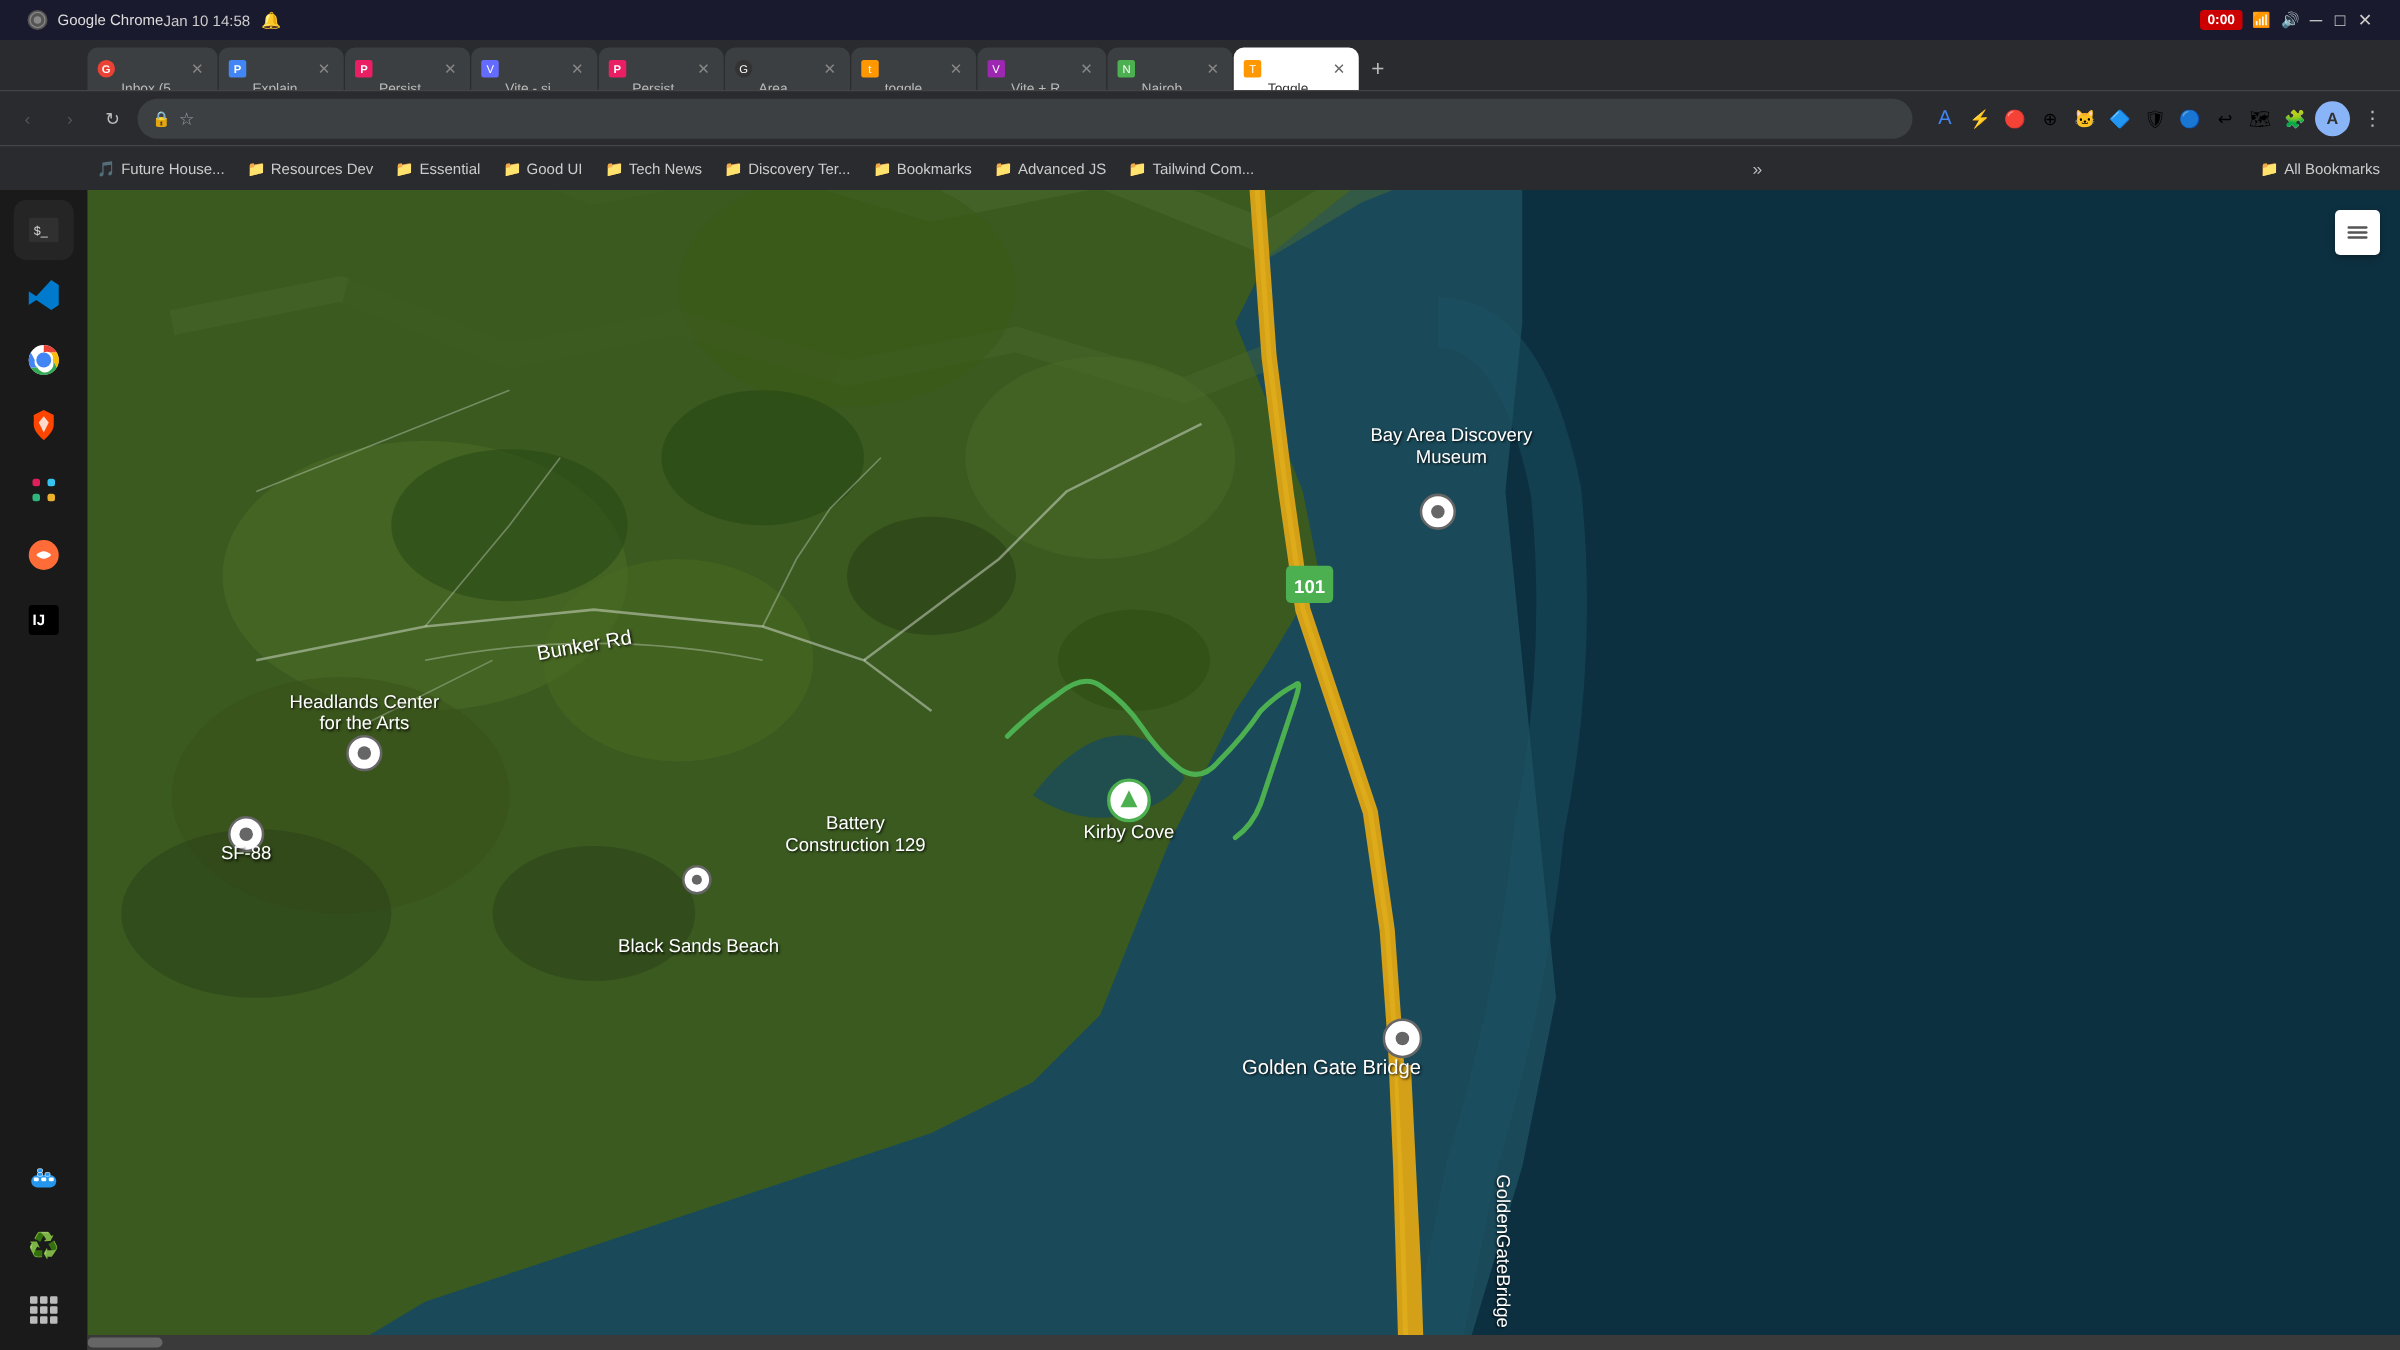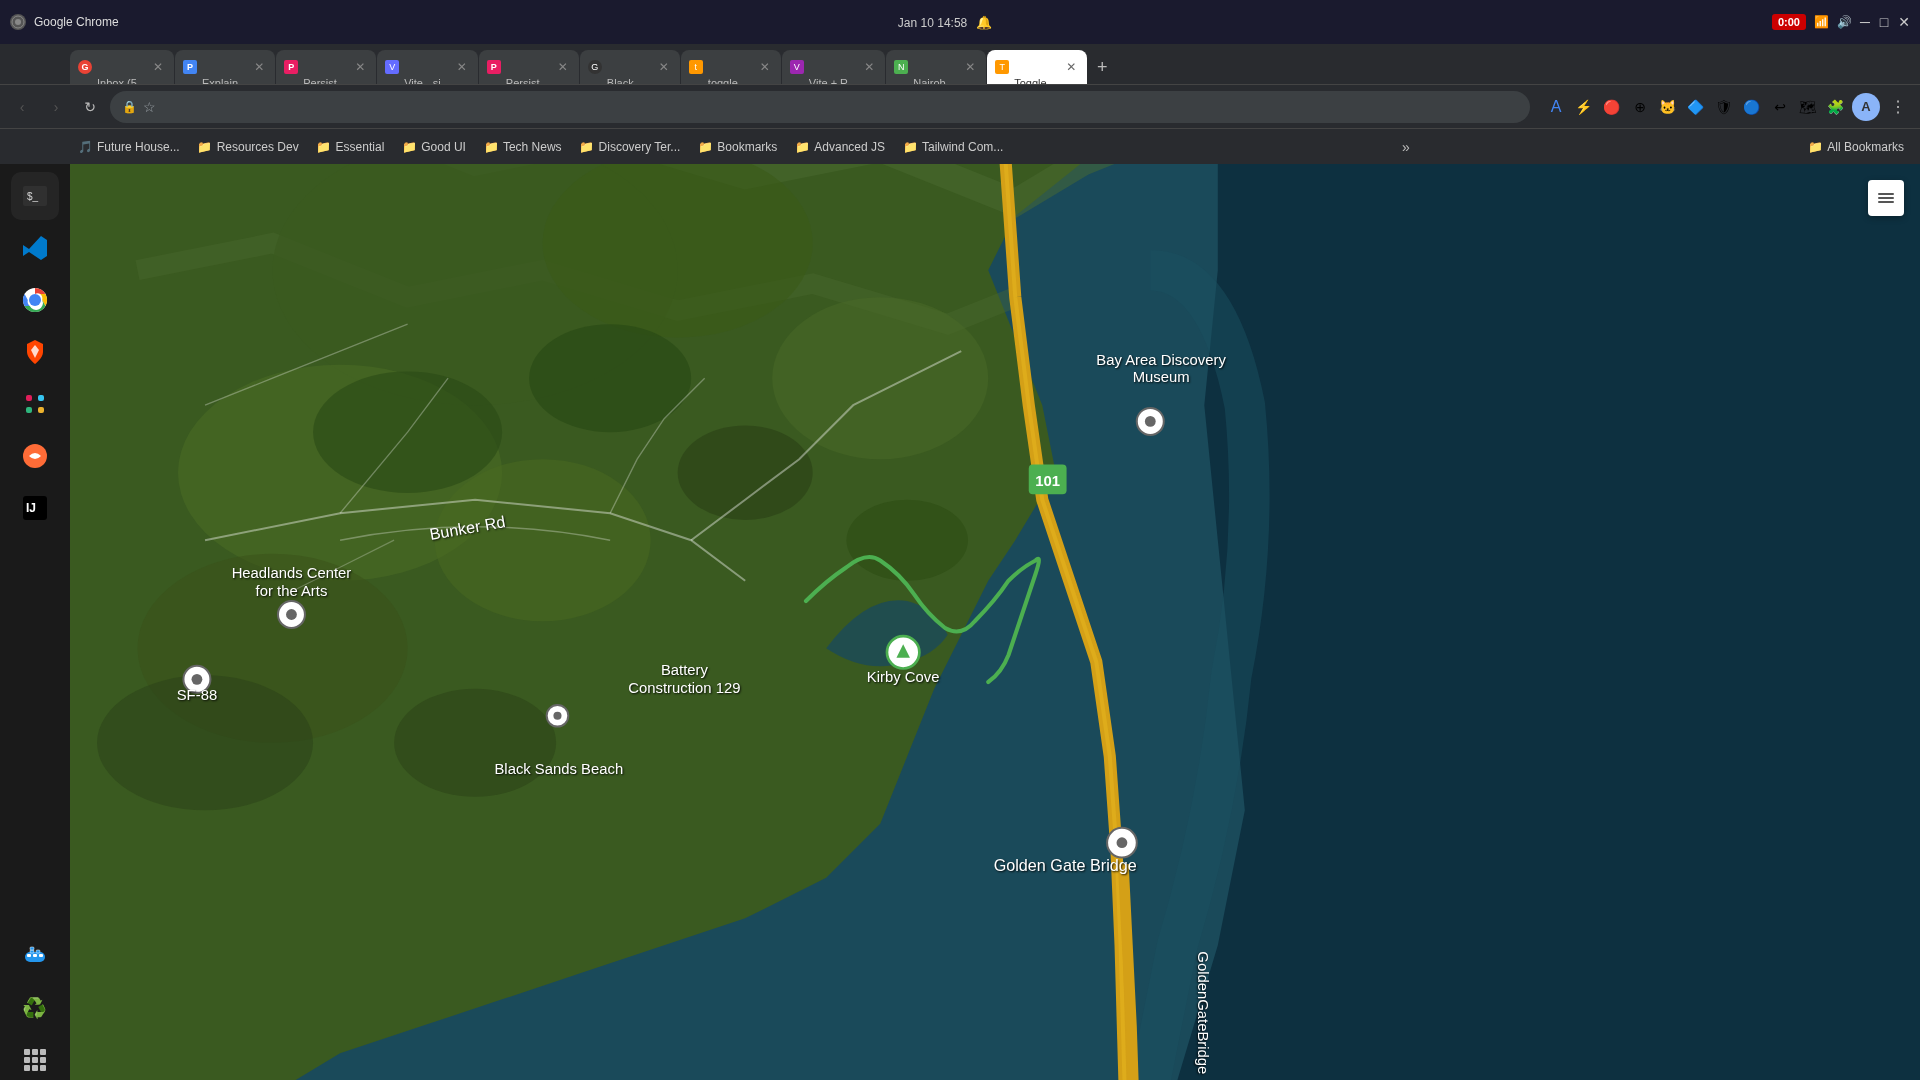--- a/index.html
+++ b/index.html
@@ -1,29 +1,29 @@
 <!DOCTYPE html>
 <html><head>
   <meta charset="utf-8">
   <style>
     * { margin: 0; padding: 0; box-sizing: border-box; }
     body { font-family: 'Segoe UI', Arial, sans-serif; background: #202124; width: 1920px; height: 1080px; overflow: hidden; }
 
     
     .title-bar {
-      height: 44px;
+      height: 32px;
       background: #1a1a2e;
       display: flex;
       align-items: center;
-      padding: 0 10px;
+      padding: 0 22px;
       color: #fff;
       font-size: 12px;
     }
     .title-bar-left { display: flex; align-items: center; gap: 8px; }
-    .title-bar-center { flex: 1; text-align: center; }
+    .title-bar-center { flex: 1; text-align: left; }
     .title-bar-right { display: flex; align-items: center; gap: 8px; }
     .window-icon { width: 16px; height: 16px; border-radius: 50%; background: #555; display: flex; align-items: center; justify-content: center; font-size: 10px; }
     .timer-badge { background: #c00; color: #fff; padding: 2px 6px; border-radius: 3px; font-size: 11px; font-weight: bold; }
     .title-bar-icons { display: flex; gap: 10px; align-items: center; font-size: 14px; color: #ccc; }
 
     
     .tab-bar {
       height: 40px;
       background: #292b2f;
       display: flex;
@@ -212,21 +212,21 @@
     <span class="tab-title">Vite - si...</span>
     <span class="tab-close">✕</span>
   </div>
   <div class="tab">
     <div class="tab-favicon" style="background:#E91E63;border-radius:2px;display:flex;align-items:center;justify-content:center;color:white;font-size:9px;font-weight:bold;">P</div>
     <span class="tab-title">Persist...</span>
     <span class="tab-close">✕</span>
   </div>
   <div class="tab">
     <div class="tab-favicon" style="background:#333;border-radius:50%;display:flex;align-items:center;justify-content:center;color:white;font-size:9px;">G</div>
-    <span class="tab-title">Black...</span>
+    <span class="tab-title">Area...</span>
     <span class="tab-close">✕</span>
   </div>
   <div class="tab">
     <div class="tab-favicon" style="background:#FF9800;border-radius:2px;display:flex;align-items:center;justify-content:center;color:white;font-size:9px;">t</div>
     <span class="tab-title">toggle...</span>
     <span class="tab-close">✕</span>
   </div>
   <div class="tab">
     <div class="tab-favicon" style="background:#9C27B0;border-radius:2px;display:flex;align-items:center;justify-content:center;color:white;font-size:9px;">V</div>
     <span class="tab-title">Vite + R...</span>

